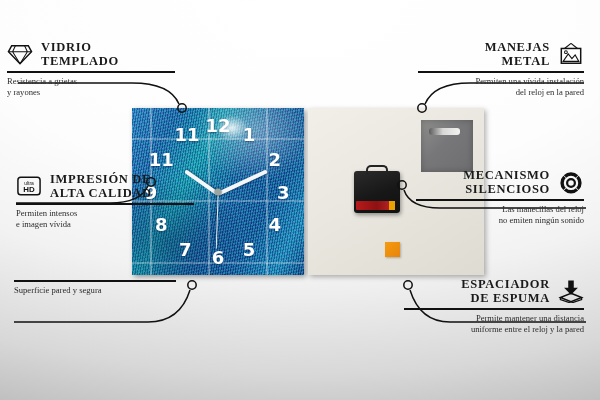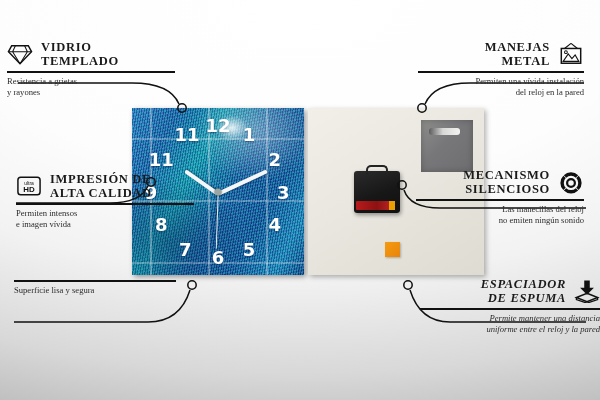--- a/index.html
+++ b/index.html
@@ -195,21 +195,21 @@
       <div class="co-title">IMPRESIÓN DE
 ALTA CALIDAD</div>
     </div>
     <div class="co-rule"></div>
     <div class="co-desc">Permiten intensos
 e imagen vívida</div>
   </div>
 
   <div class="callout left" style="left:14px;top:277px;width:162px;">
     <div class="co-rule"></div>
-    <div class="co-desc">Superficie lisa y segura</div>
+    <div class="co-desc">Superficie pared y segura</div>
   </div>
 
   <div class="callout right" style="left:418px;top:40px;width:166px;">
     <div class="co-head">
       <div class="co-title">MANEJAS
 METAL</div>
       <svg class="icon" viewBox="0 0 28 26">
         <path d="M14 1.5 L7 7" fill="none" stroke="#111" stroke-width="1.3"></path>
         <path d="M14 1.5 L21 7" fill="none" stroke="#111" stroke-width="1.3"></path>
         <rect x="3.5" y="7" width="21" height="16" fill="none" stroke="#111" stroke-width="1.6"></rect>
@@ -232,21 +232,21 @@
         <path d="M14 25.5 a11 11 0 0 1-7.8-3.2 l2.6-2.6 a7.4 7.4 0 0 0 5.2 2.1 a7.4 7.4 0 0 0 5.2-2.1 l2.6 2.6 A11 11 0 0 1 14 25.5 Z" fill="#111"></path>
         <path d="M2.5 14 a11 11 0 0 1 3.2-7.8 l2.6 2.6 a7.4 7.4 0 0 0-2.1 5.2 a7.4 7.4 0 0 0 2.1 5.2 l-2.6 2.6 A11 11 0 0 1 2.5 14 Z" fill="#111"></path>
         <circle cx="14" cy="14" r="4.2" fill="none" stroke="#111" stroke-width="2.4"></circle>
       </svg>
     </div>
     <div class="co-rule"></div>
     <div class="co-desc">Las manecillas del reloj
 no emiten ningún sonido</div>
   </div>
 
-  <div class="callout right" style="left:420px;top:277px;width:180px;font-style:italic;">
+  <div class="callout right" style="left:404px;top:277px;width:180px;">
     <div class="co-head">
       <div class="co-title">ESPACIADOR
 DE ESPUMA</div>
       <svg class="icon" viewBox="0 0 28 26">
         <path d="M11 1.5 h6 v8 h4.5 L14 17 L6.5 9.5 H11 Z" fill="#111"></path>
         <path d="M14 15.5 L25.5 20 L14 24.5 L2.5 20 Z" fill="none" stroke="#111" stroke-width="1.6"></path>
         <path d="M2.5 20 v2.2 L14 26.2 L25.5 22.2 V20" fill="none" stroke="#111" stroke-width="1.4"></path>
       </svg>
     </div>
     <div class="co-rule"></div>

